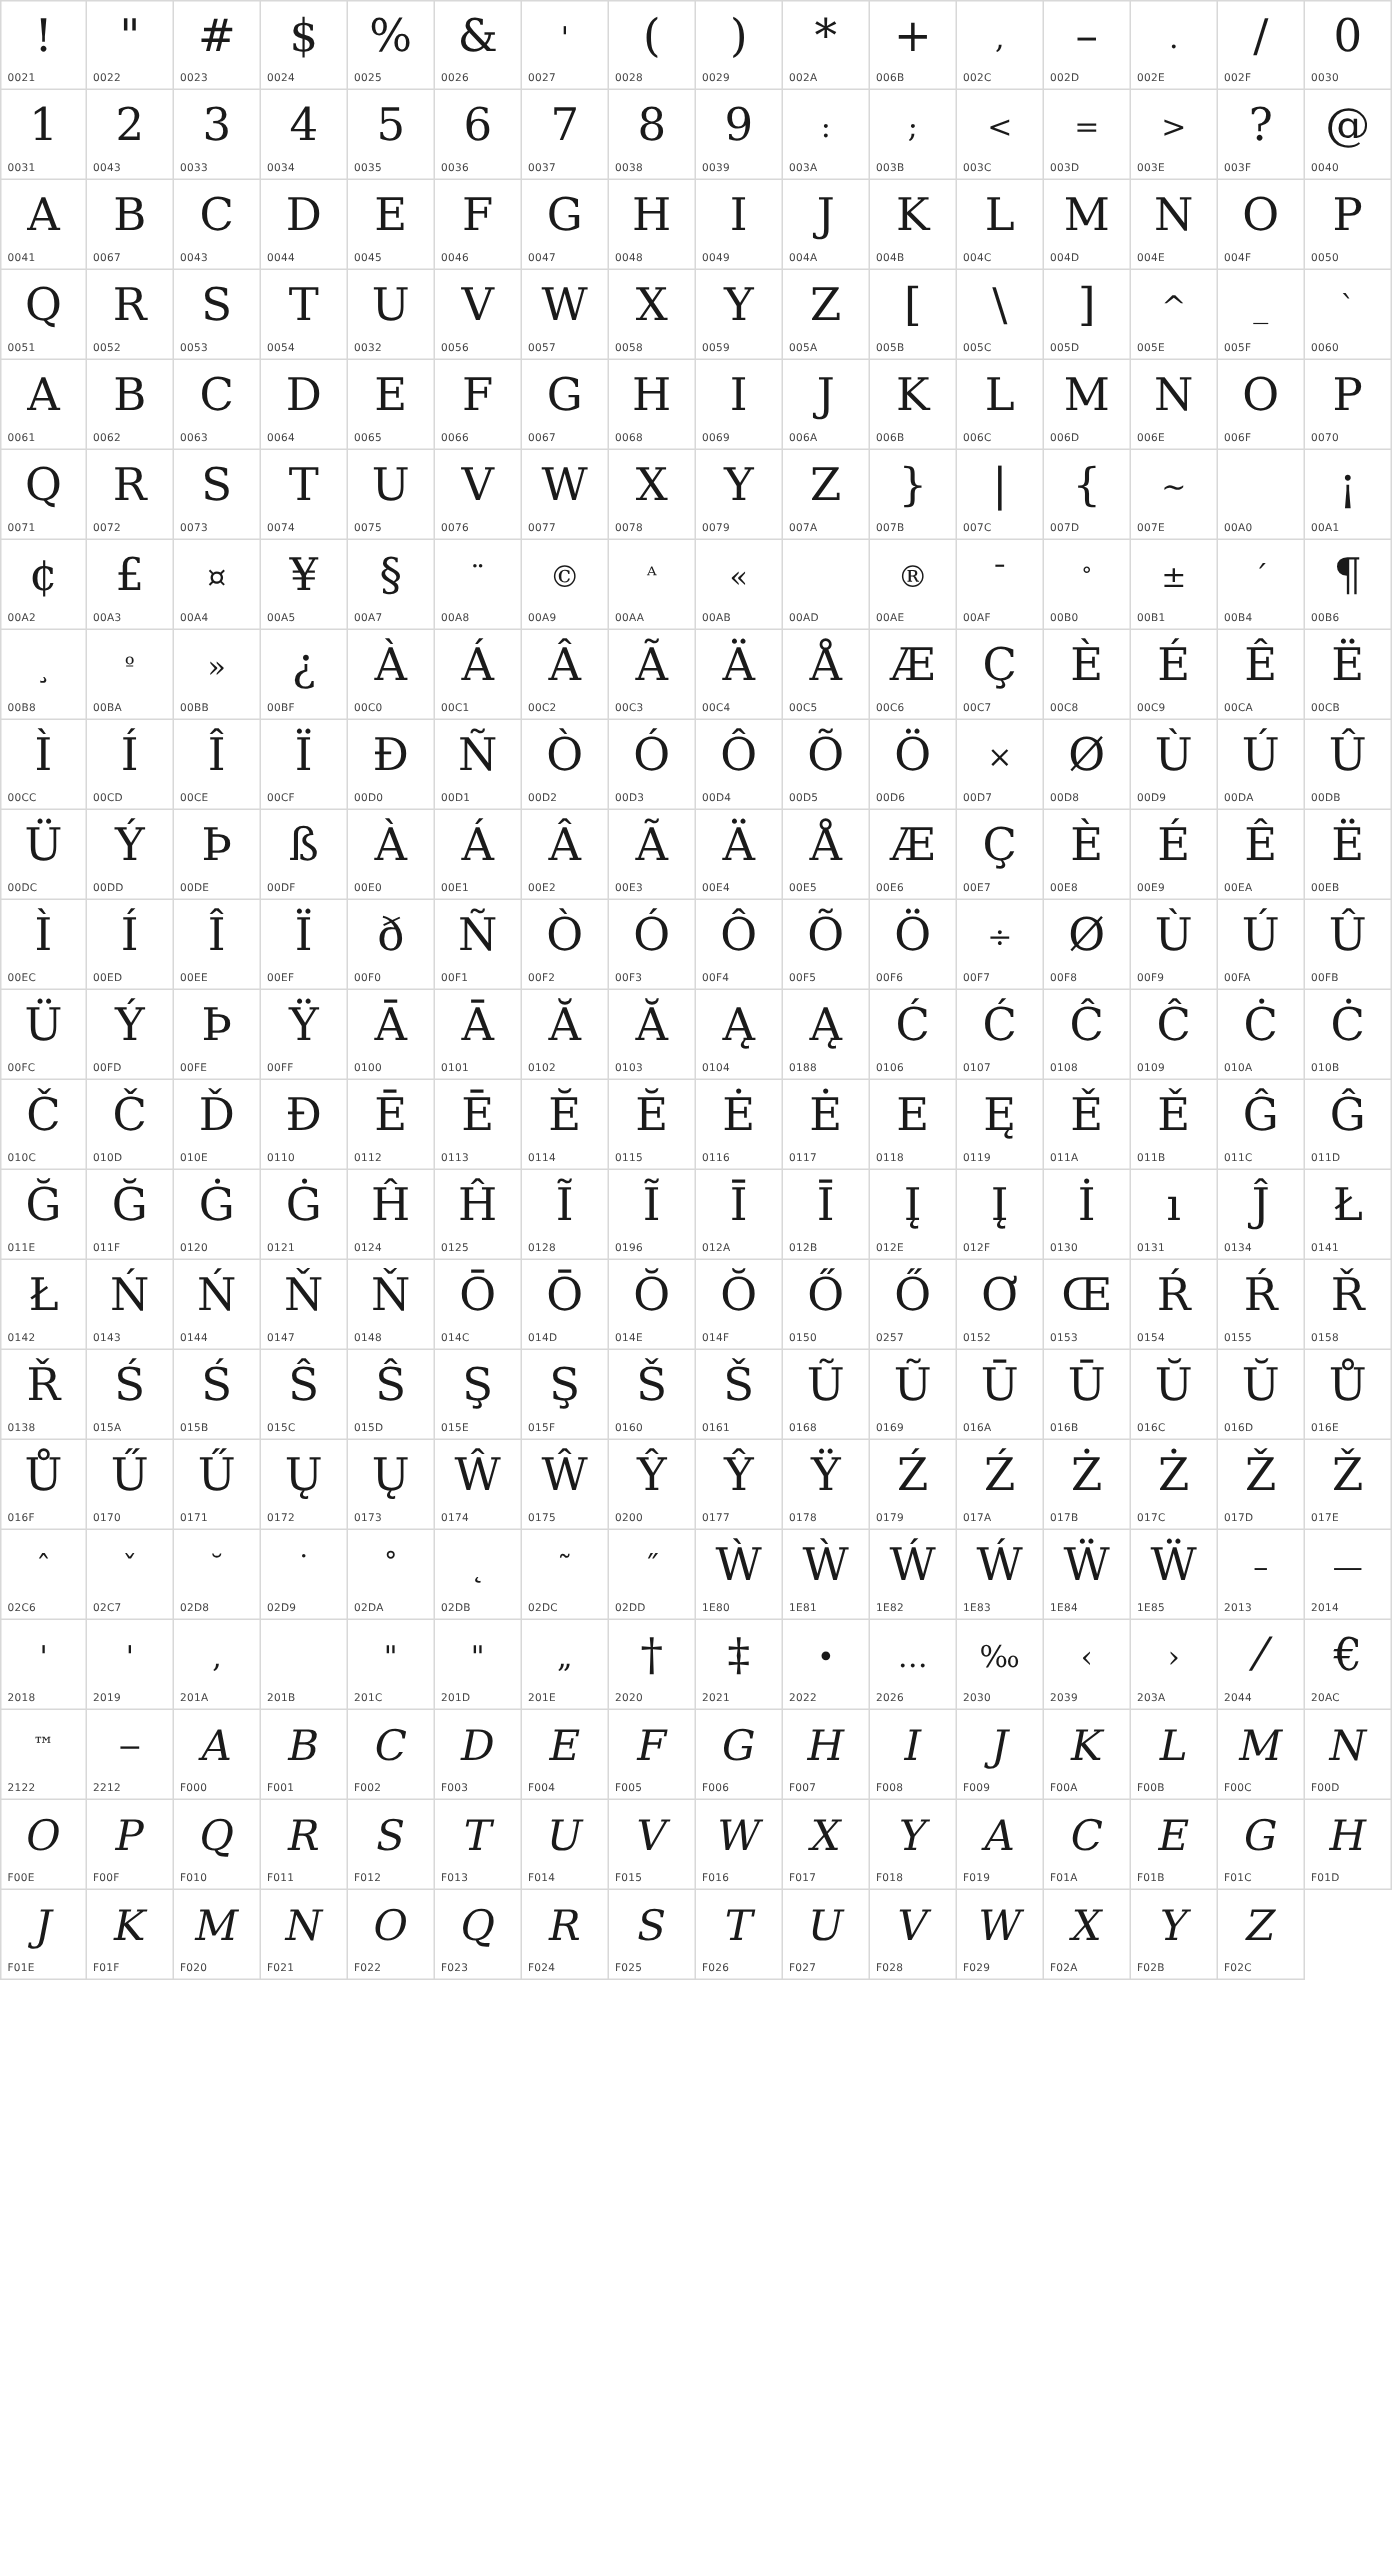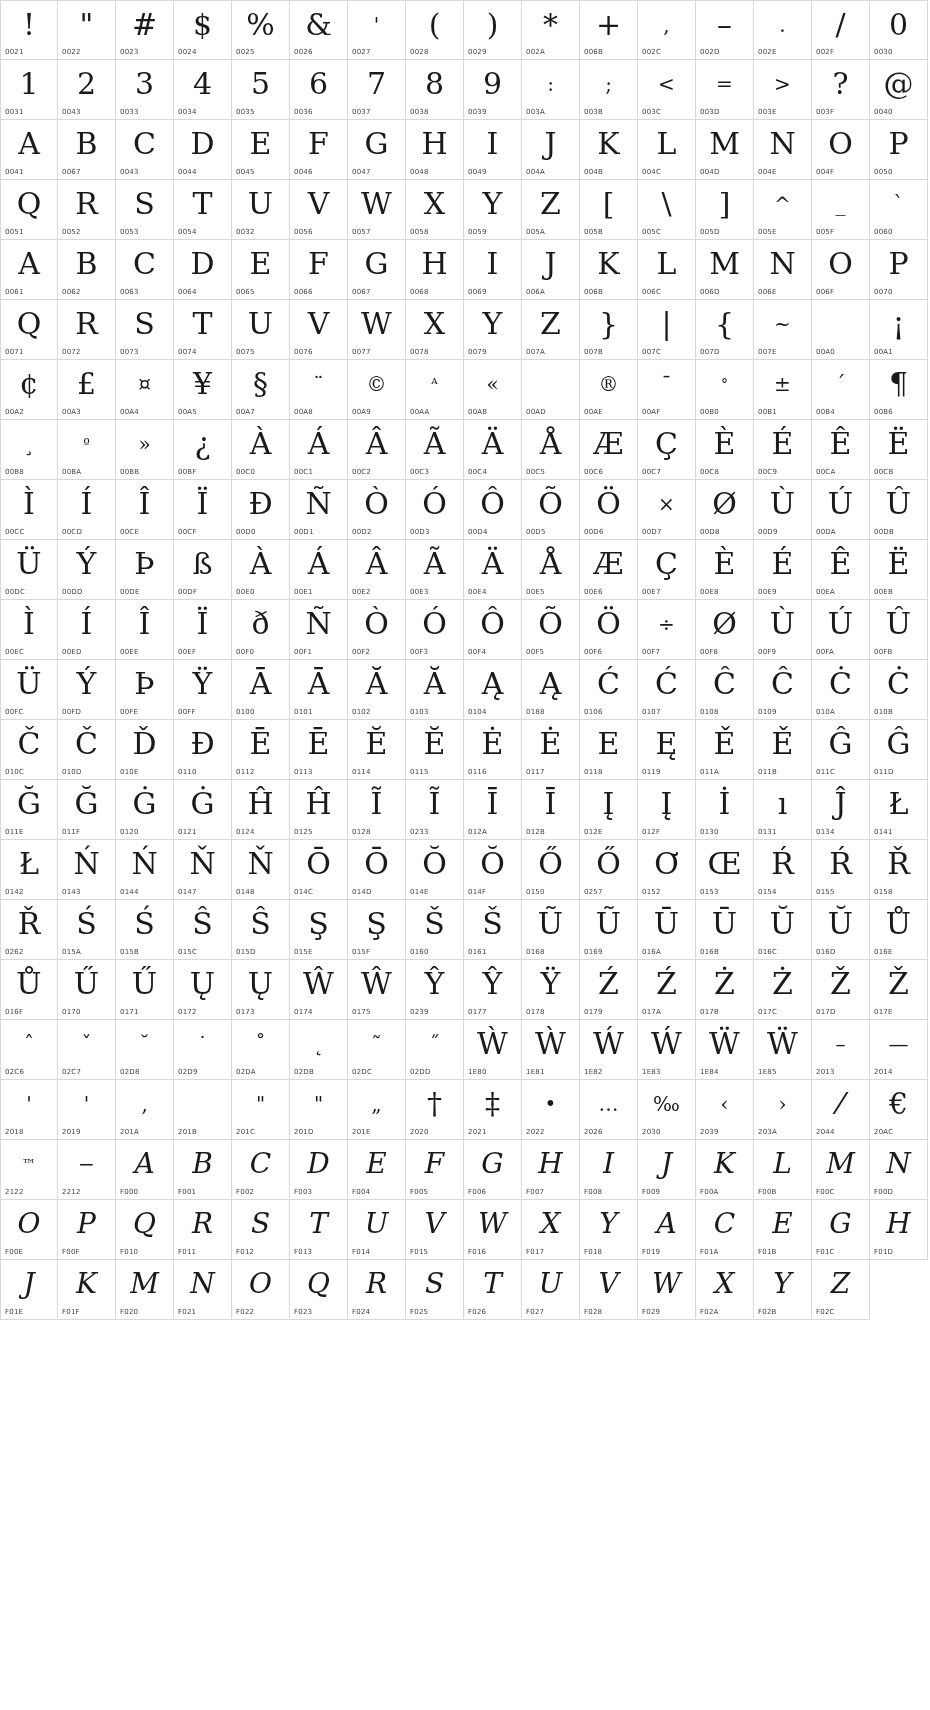--- a/index.html
+++ b/index.html
@@ -920,21 +920,21 @@
     <div class="glyph-cell">
       <div class="glyph-char">Ĥ</div>
       <div class="glyph-code">0125</div>
     </div>
     <div class="glyph-cell">
       <div class="glyph-char">Ĩ</div>
       <div class="glyph-code">0128</div>
     </div>
     <div class="glyph-cell">
       <div class="glyph-char">Ĩ</div>
-      <div class="glyph-code">0233</div>
+      <div class="glyph-code">0196</div>
     </div>
     <div class="glyph-cell">
       <div class="glyph-char">Ī</div>
       <div class="glyph-code">012A</div>
     </div>
     <div class="glyph-cell">
       <div class="glyph-char">Ī</div>
       <div class="glyph-code">012B</div>
     </div>
     <div class="glyph-cell">
@@ -1020,21 +1020,21 @@
     <div class="glyph-cell">
       <div class="glyph-char">Ŕ</div>
       <div class="glyph-code">0155</div>
     </div>
     <div class="glyph-cell">
       <div class="glyph-char">Ř</div>
       <div class="glyph-code">0158</div>
     </div>
     <div class="glyph-cell">
       <div class="glyph-char">Ř</div>
-      <div class="glyph-code">0262</div>
+      <div class="glyph-code">0138</div>
     </div>
     <div class="glyph-cell">
       <div class="glyph-char">Ś</div>
       <div class="glyph-code">015A</div>
     </div>
     <div class="glyph-cell">
       <div class="glyph-char">Ś</div>
       <div class="glyph-code">015B</div>
     </div>
     <div class="glyph-cell">
@@ -1112,21 +1112,21 @@
     <div class="glyph-cell">
       <div class="glyph-char">Ŵ</div>
       <div class="glyph-code">0174</div>
     </div>
     <div class="glyph-cell">
       <div class="glyph-char">Ŵ</div>
       <div class="glyph-code">0175</div>
     </div>
     <div class="glyph-cell">
       <div class="glyph-char">Ŷ</div>
-      <div class="glyph-code">0239</div>
+      <div class="glyph-code">0200</div>
     </div>
     <div class="glyph-cell">
       <div class="glyph-char">Ŷ</div>
       <div class="glyph-code">0177</div>
     </div>
     <div class="glyph-cell">
       <div class="glyph-char">Ÿ</div>
       <div class="glyph-code">0178</div>
     </div>
     <div class="glyph-cell">

